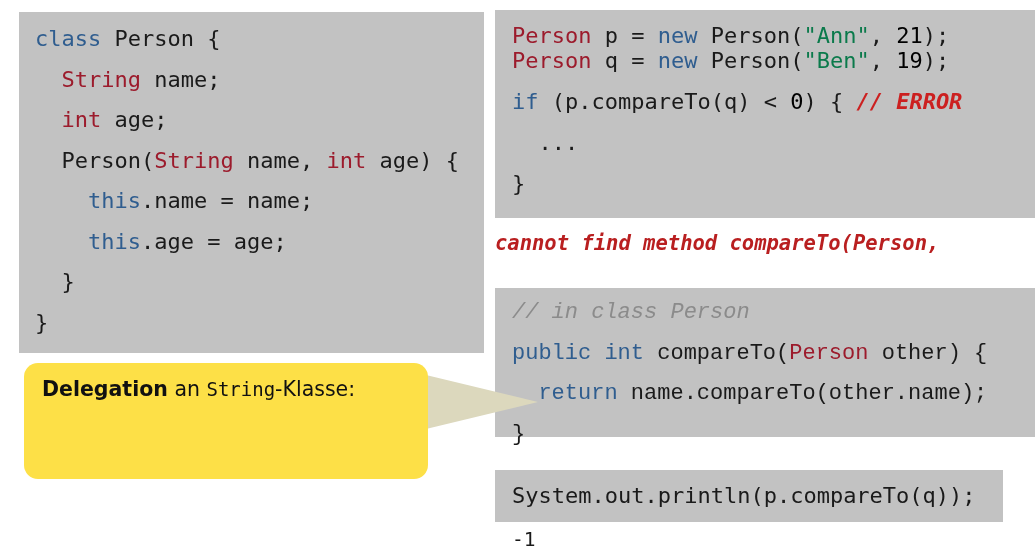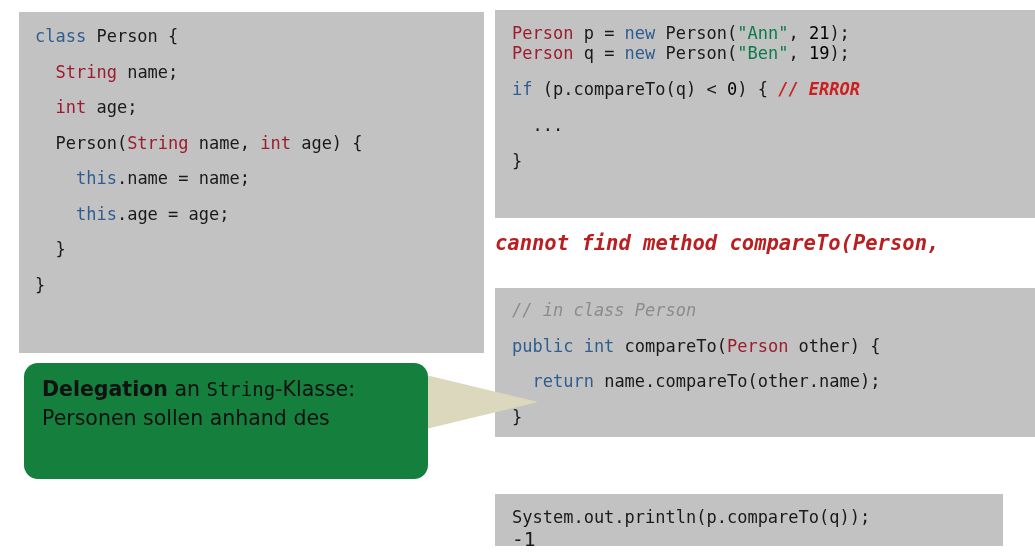--- a/index.html
+++ b/index.html
@@ -13,21 +13,21 @@
     position: relative;
     overflow: hidden;
     font-family: "DejaVu Sans", sans-serif;
   }
 
   
   .codeblock {
     position: absolute;
     background: #c2c2c2;
     font-family: "DejaVu Sans Mono", monospace;
-    font-size: 17px;
+    font-size: 22px;
     color: #1a1a1a;
     box-sizing: border-box;
     white-space: pre;
   }
   .codeline {
     white-space: pre;
     line-height: 1.0;
   }
 
   
@@ -75,27 +75,28 @@
     overflow: hidden;
   }
 
   
   #right-method-block {
     left: 495px;
     top: 288px;
     width: 540px;
     height: 149px;
     padding: 14px 0 0 17px;
+    font-family: Liberation Mono, monospace;
   }
   #right-method-block .codeline { margin-bottom: 18.5px; }
 
   
   #right-println-block {
     left: 495px;
-    top: 494px;
+    top: 470px;
     width: 508px;
     height: 52px;
     padding: 15px 0 0 17px;
   }
 
   
   #program-output {
     position: absolute;
     left: 512px;
     top: 528px;
@@ -111,21 +112,21 @@
     top: 363px;
     width: 404px;
     height: 116px;
   }
   #callout-body {
     position: absolute;
     left: 0;
     top: 0;
     width: 404px;
     height: 116px;
-    background: #15803d;
+    background: #fde047;
     border-radius: 14px;
     box-sizing: border-box;
     padding: 12px 14px 0 18px;
     font-family: "DejaVu Sans", sans-serif;
     font-size: 20.5px;
     line-height: 1.42;
     color: #111111;
   }
   #callout-tail {
     position: absolute;
@@ -156,15 +157,14 @@
 <div id="program-output">-1</div>
 
 <div id="delegation-callout">
   <svg id="callout-tail" viewBox="0 0 112 54" width="112" height="54" xmlns="http://www.w3.org/2000/svg">
     <polygon points="0,0 112,27 0,54" fill="#dcd8bd"></polygon>
   </svg>
   <div id="callout-body">
     <div>
       <span class="callout-strong">Delegation</span><span> an </span><span class="callout-mono">String</span><span>-Klasse:</span>
     </div>
-    <div>Personen sollen anhand des</div>
   </div>
 </div>
 
 </body></html>

